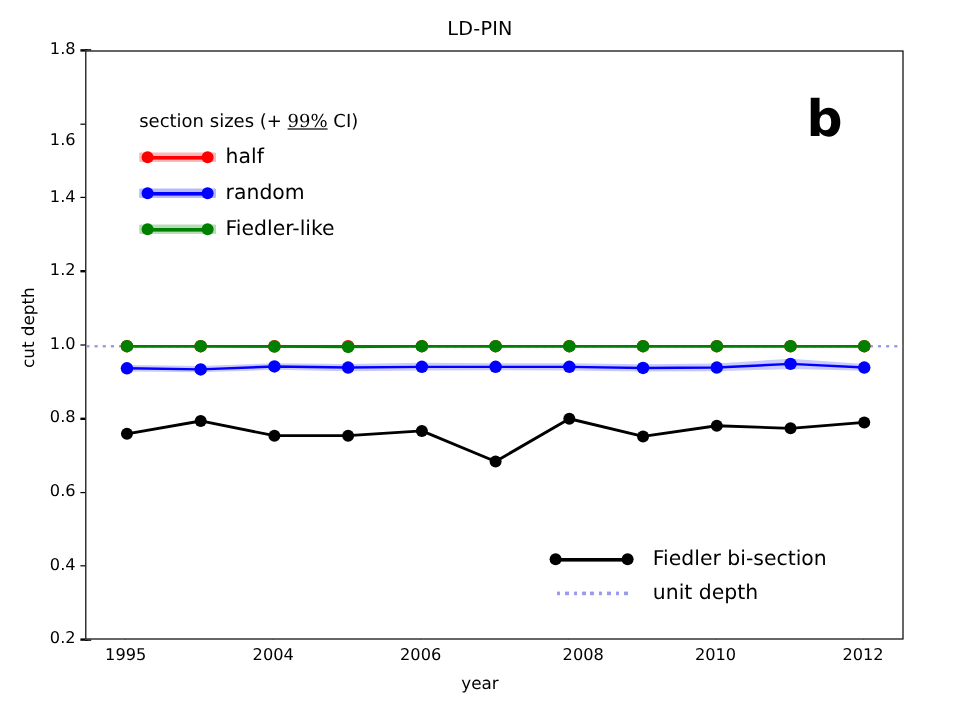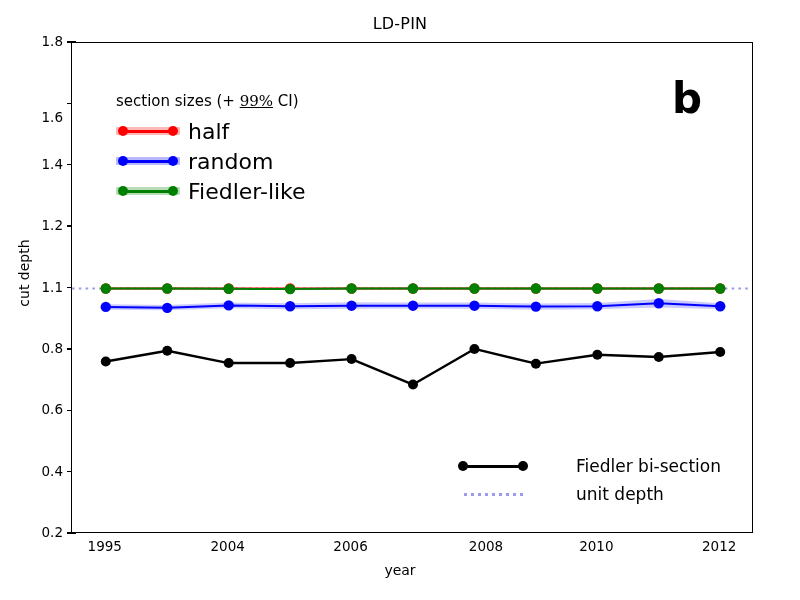--- a/index.html
+++ b/index.html
@@ -164,21 +164,21 @@
   .legend-dot {
     position: absolute;
     top: 6px;
     width: 10px;
     height: 10px;
     border-radius: 50%;
   }
   .legend-dot.left { left: 6px; }
   .legend-dot.right { left: 56px; }
   .legend-label {
-    font-size: 22px;
+    font-size: 17px;
     color: #000000;
     white-space: nowrap;
     padding-left: 4px;
   }
   
   #legend-series {
     position: absolute;
     left: 452px;
     top: 452px;
     width: 290px;
@@ -202,21 +202,20 @@
     left: 12px;
     top: 10px;
     width: 60px;
     height: 3px;
     background-image: repeating-linear-gradient(
         to right, #9b9bec 0 3px, rgba(0,0,0,0) 3px 7px);
   }
   #legend-series .legend-label {
     font-size: 17px;
     padding-left: 6px;
-    margin-left: 32px;
   }
 </style>
 </head>
 <body>
 
 <div id="figure">
 
   <div id="chart-title">LD-PIN</div>
 
   <div id="ylabel">cut depth</div>
@@ -230,21 +229,21 @@
       <div class="ytick-mark inner" style="top: 470.925px;"></div>
       <div class="ytick-label" style="top: 462.625px;">0.4</div>
       <div class="ytick-mark" style="top: 409.55px;"></div>
       <div class="ytick-mark inner" style="top: 409.55px;"></div>
       <div class="ytick-label" style="top: 401.25px;">0.6</div>
       <div class="ytick-mark" style="top: 348.175px;"></div>
       <div class="ytick-mark inner" style="top: 348.175px;"></div>
       <div class="ytick-label" style="top: 339.875px; text-align: right;">0.8</div>
       <div class="ytick-mark" style="top: 286.8px;"></div>
       <div class="ytick-mark inner" style="top: 286.8px;"></div>
-      <div class="ytick-label" style="top: 278.5px;">1.1</div>
+      <div class="ytick-label" style="top: 278.5px;">1.0</div>
       <div class="ytick-mark" style="top: 225.425px;"></div>
       <div class="ytick-mark inner" style="top: 225.425px;"></div>
       <div class="ytick-label" style="top: 217.125px;">1.2</div>
       <div class="ytick-mark" style="top: 164.05px;"></div>
       <div class="ytick-mark inner" style="top: 164.05px;"></div>
       <div class="ytick-label" style="top: 155.75px;">1.4</div>
       <div class="ytick-mark" style="top: 102.675px;"></div>
       <div class="ytick-mark inner" style="top: 102.675px;"></div>
       <div class="ytick-label" style="top: 109px;">1.6</div>
       <div class="ytick-mark" style="top: 41.3px;"></div>

